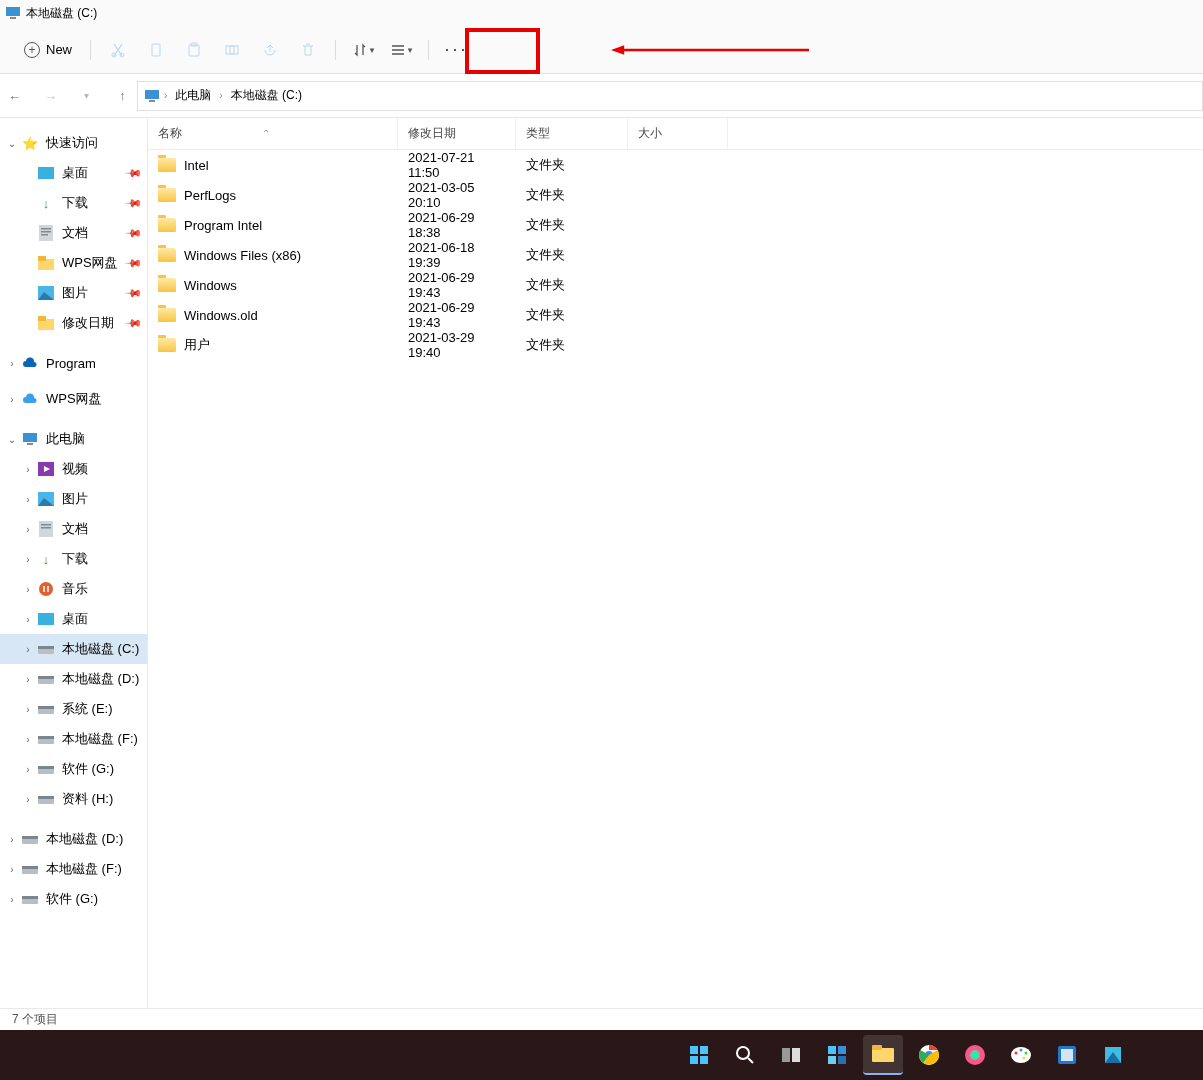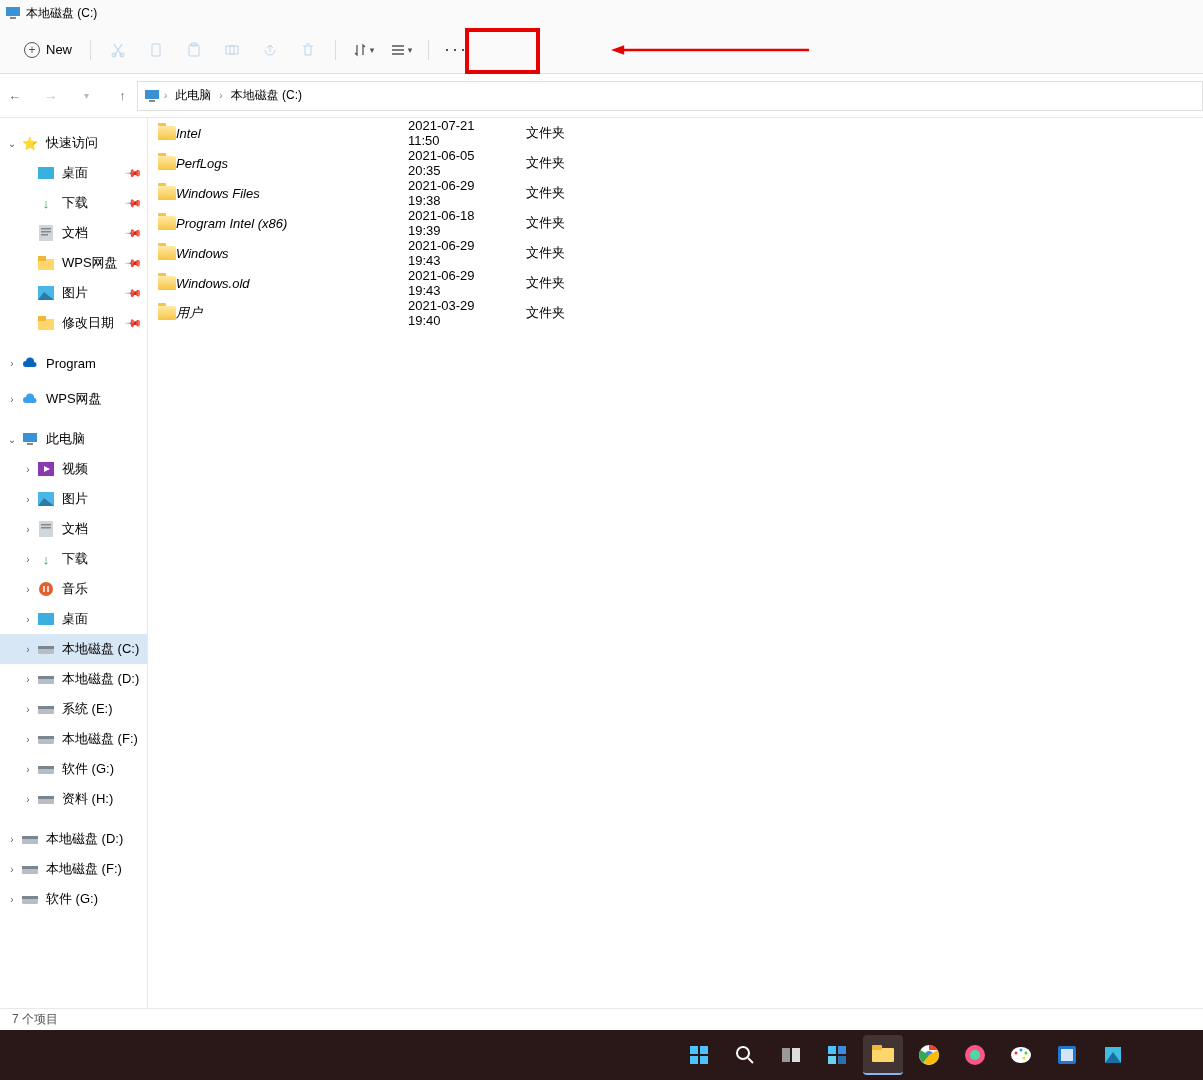--- a/index.html
+++ b/index.html
@@ -42,21 +42,21 @@
 .pin { margin-left:auto; margin-right:6px; color:#aaa; font-size:11px; transform:rotate(45deg);}
 
 
 .files { flex:1; overflow:auto; }
 .fhead { display:flex; height:32px; align-items:center; border-bottom:1px solid #eee; color:#444; font-size:12px; }
 .fhead > div { padding:0 10px; border-right:1px solid #f0f0f0; height:100%; display:flex; align-items:center; }
 .col-name{ width:250px; } .col-date{ width:118px;} .col-type{width:112px;} .col-size{width:100px;}
 .fhead .col-name{ gap:80px;}
 .frow { display:flex; height:30px; align-items:center; font-size:13px; }
 .frow > div { padding:0 10px; }
-.frow .col-name { display:flex; align-items:center; font-style:italic;}
+.frow .col-name { display:flex; align-items:center; gap:8px;}
 .folder-icon { width:18px; height:14px; background:linear-gradient(#ffe9a6,#f7c544); border-radius:2px 2px 1px 1px; position:relative; }
 .folder-icon::before{content:"";position:absolute;top:-3px;left:0;width:8px;height:3px;background:#f7c544;border-radius:1px 1px 0 0;}
 
 
 .status { height:22px; border-top:1px solid #e8e8e8; display:flex; align-items:center; padding:0 12px; font-size:12px; color:#555;}
 
 
 .taskbar { position:absolute; bottom:0; left:0; right:0; height:50px; background:#2a1818; display:flex; align-items:center; justify-content:center; gap:8px; }
 .task-icons { display:flex; gap:6px; position:absolute; right:70px;}
 .task-icon { width:40px; height:40px; display:flex; align-items:center; justify-content:center; border-radius:4px; }
@@ -416,52 +416,61 @@
               <rect x="0" y="3" width="16" height="8" rx="1" fill="#b8bec4"></rect>
               <rect x="0" y="3" width="16" height="3" fill="#7a868f"></rect>
             </svg>
           </span>
           <span>软件 (G:)</span>
         </div>
       </div>
   </div>
 
   <div class="files">
+    <div class="fhead">
+      <div class="col-name">
+          <span>名称</span>
+          <span style="color:#999;font-size:10px">⌃</span>
+        </div>
+      <div class="col-date">修改日期</div>
+      <div class="col-type">类型</div>
+      <div class="col-size">大小</div>
+    </div>
     <div id="file-rows">
         <div class="frow">
           <div class="col-name">
             <span class="folder-icon"></span>
             <span>Intel</span>
           </div>
           <div class="col-date">2021-07-21 11:50</div>
           <div class="col-type">文件夹</div>
           <div class="col-size"></div>
         </div>
         <div class="frow">
           <div class="col-name">
             <span class="folder-icon"></span>
             <span>PerfLogs</span>
           </div>
-          <div class="col-date">2021-06-05 20:35</div>
-          <div class="col-type">文件夹</div>
-          <div class="col-size"></div>
-        </div>
-        <div class="frow">
-          <div class="col-name">
-            <span class="folder-icon"></span>
-            <span>Windows Files</span>
-          </div>
-          <div class="col-date">2021-06-29 19:38</div>
-          <div class="col-type">文件夹</div>
-          <div class="col-size"></div>
-        </div>
-        <div class="frow">
-          <div class="col-name">
-            <span class="folder-icon"></span>
-            <span>Program Intel (x86)</span>
+          <div class="col-date">2021-03-05 20:10</div>
+          <div class="col-type">文件夹</div>
+          <div class="col-size"></div>
+        </div>
+        <div class="frow">
+          <div class="col-name">
+            <span class="folder-icon"></span>
+            <span>Program Intel</span>
+          </div>
+          <div class="col-date">2021-06-29 18:38</div>
+          <div class="col-type">文件夹</div>
+          <div class="col-size"></div>
+        </div>
+        <div class="frow">
+          <div class="col-name">
+            <span class="folder-icon"></span>
+            <span>Windows Files (x86)</span>
           </div>
           <div class="col-date">2021-06-18 19:39</div>
           <div class="col-type">文件夹</div>
           <div class="col-size"></div>
         </div>
         <div class="frow">
           <div class="col-name">
             <span class="folder-icon"></span>
             <span>Windows</span>
           </div>

